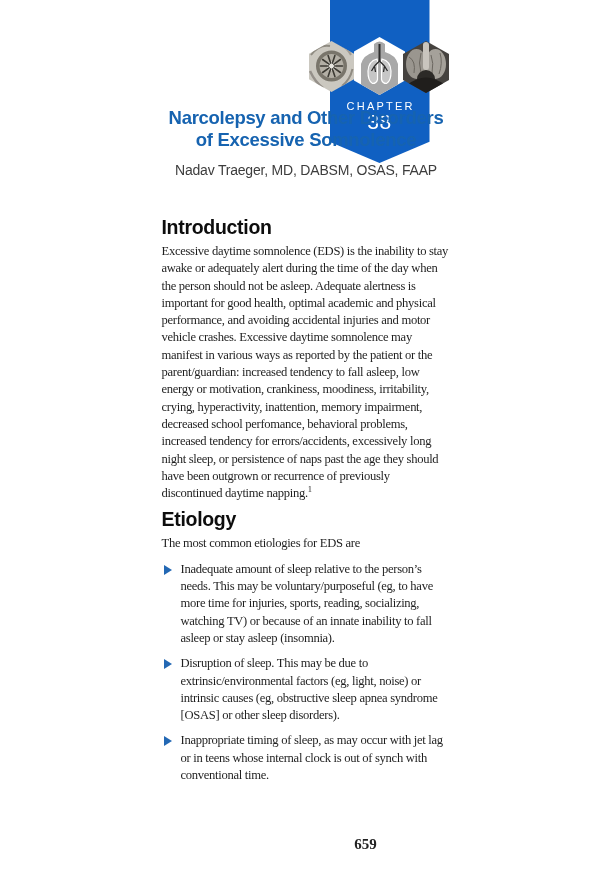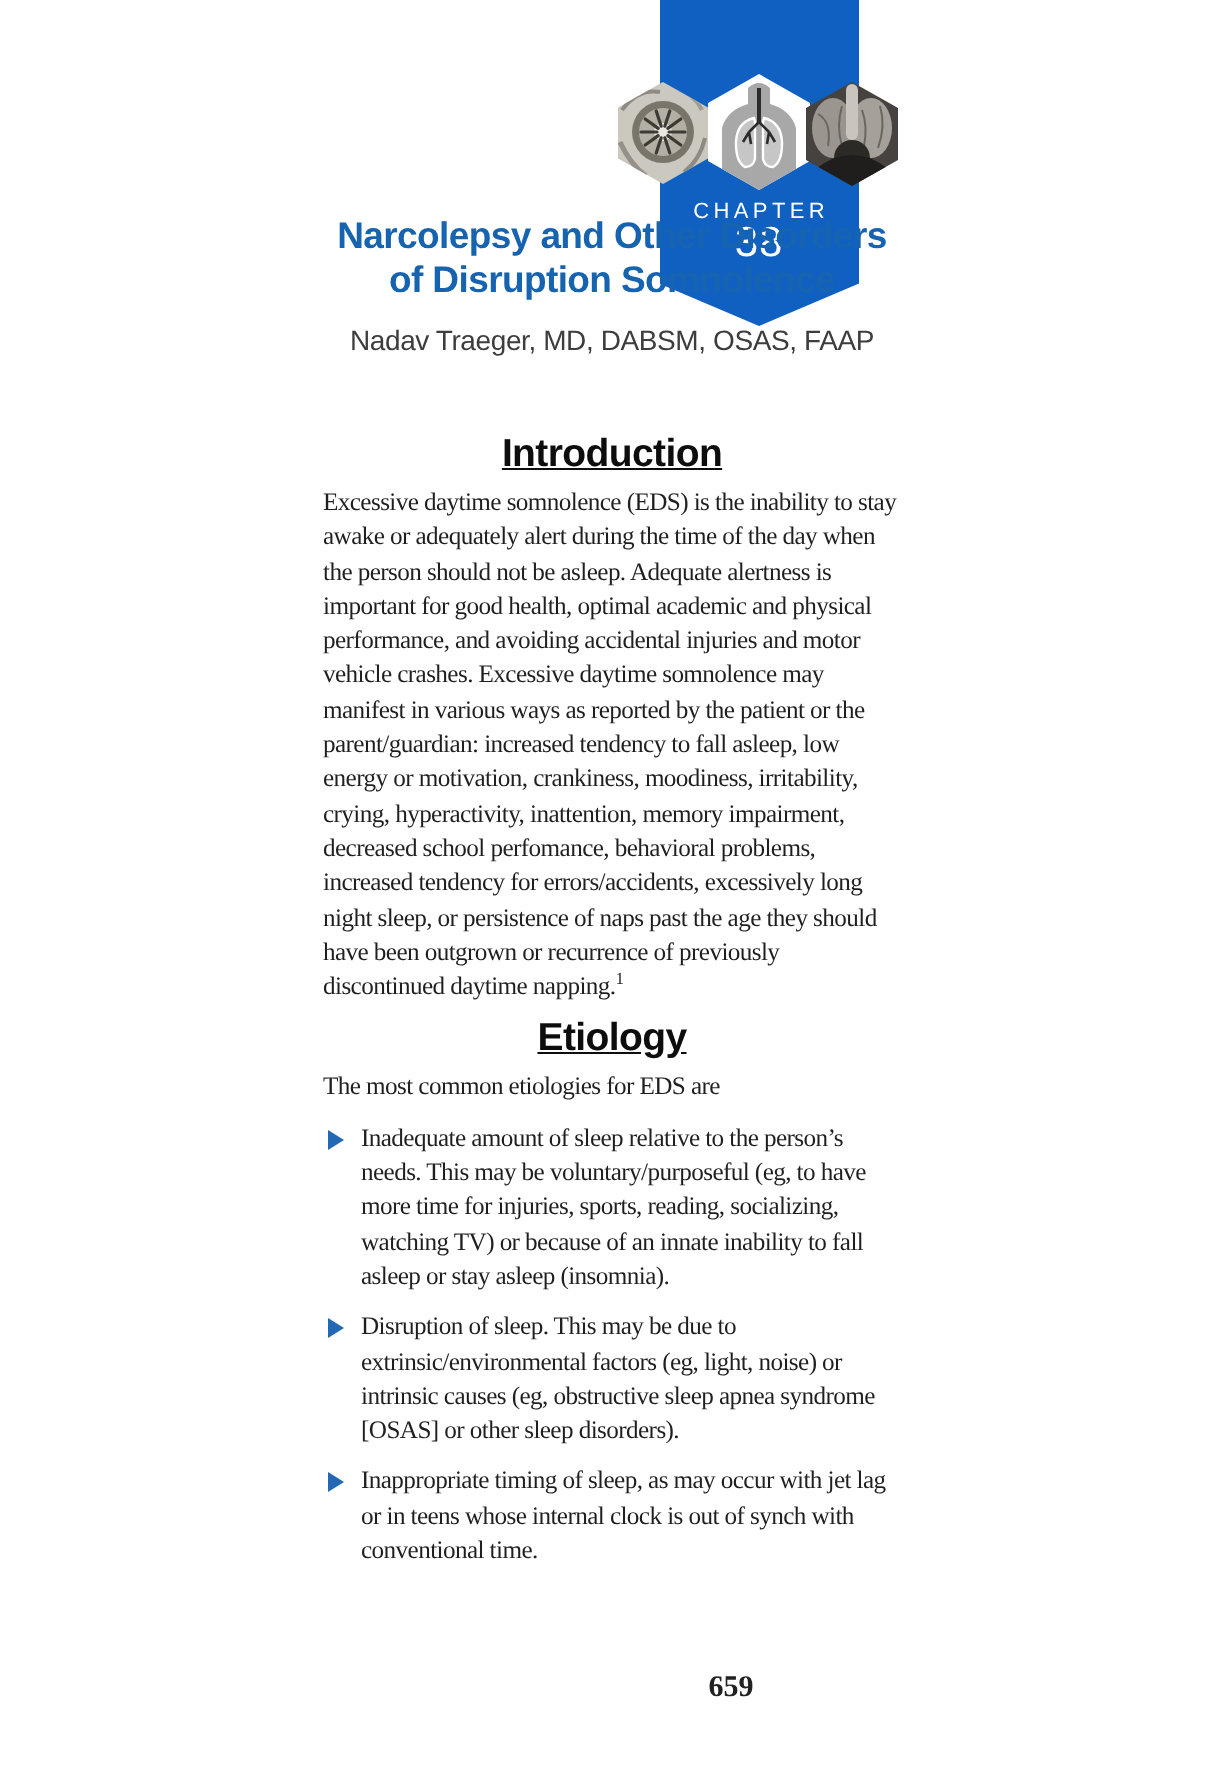--- a/index.html
+++ b/index.html
@@ -70,28 +70,26 @@
   .author {
     margin-top: 12px;
     text-align: center;
     font-family: "Liberation Sans", sans-serif;
     font-size: 14px;
     line-height: 16px;
     letter-spacing: -0.2px;
     color: #3d3d3d;
   }
   .section-heading {
-    text-align: center;
     font-family: "Liberation Sans", sans-serif;
     font-weight: bold;
     font-size: 19.5px;
     line-height: 22px;
     letter-spacing: -0.3px;
     color: #0d0d0d;
-    text-decoration: underline;
   }
   .heading-introduction { margin-top: 38px; }
   .heading-etiology { margin-top: 6px; }
   .body-para {
     margin-top: 5px;
     font-size: 12.6px;
     line-height: 17.3px;
     letter-spacing: -0.3px;
     text-align: left;
   }
@@ -201,21 +199,21 @@
       <rect x="20" y="1" width="6" height="28" rx="3" fill="#c9c5be"></rect>
       <ellipse cx="23" cy="38" rx="9" ry="9" fill="#2c2a27"></ellipse>
       <path d="M4,52 L4,44 Q23,29 42,44 L42,52 Z" fill="#201e1c"></path>
     </g>
   </svg>
 
   <div class="content">
 
     <h1 class="chapter-title">
       <span>Narcolepsy and Other Disorders</span><br>
-      <span>of Disruption Somnolence</span>
+      <span>of Excessive Somnolence</span>
     </h1>
 
     <div class="author">Nadav Traeger, MD, DABSM, OSAS, FAAP</div>
 
     <h2 class="section-heading heading-introduction">Introduction</h2>
 
     <p class="body-para"><span>Excessive daytime somnolence (EDS) is the inability to stay awake or adequately alert during the time of the day when the person should not be asleep. Adequate alertness is important for good health, optimal academic and physical performance, and avoiding accidental injuries and motor vehicle crashes. Excessive daytime somnolence may manifest in various ways as reported by the patient or the parent/guardian: increased tendency to fall asleep, low energy or motivation, crankiness, moodiness, irritability, crying, hyperactivity, inattention, memory impairment, decreased school perfomance, behavioral problems, increased tendency for errors/accidents, excessively long night sleep, or persistence of naps past the age they should have been outgrown or recurrence of previously discontinued daytime napping.</span><sup>1</sup></p>
 
     <h2 class="section-heading heading-etiology">Etiology</h2>
 

